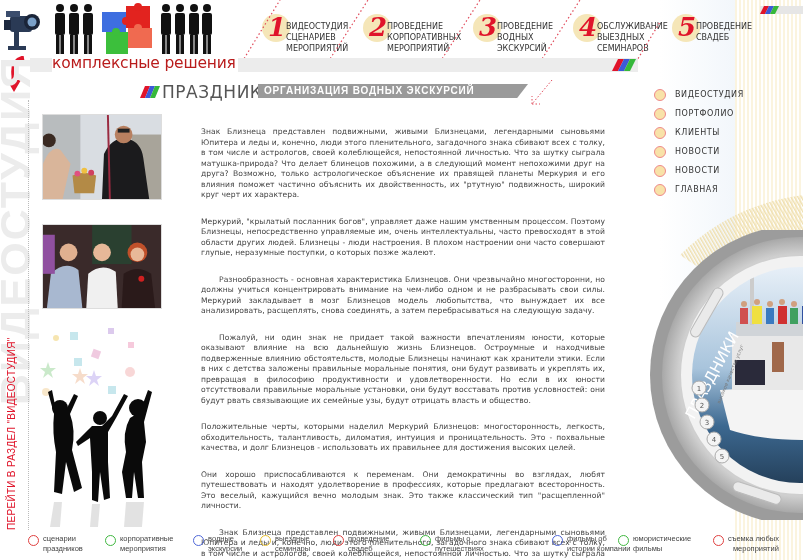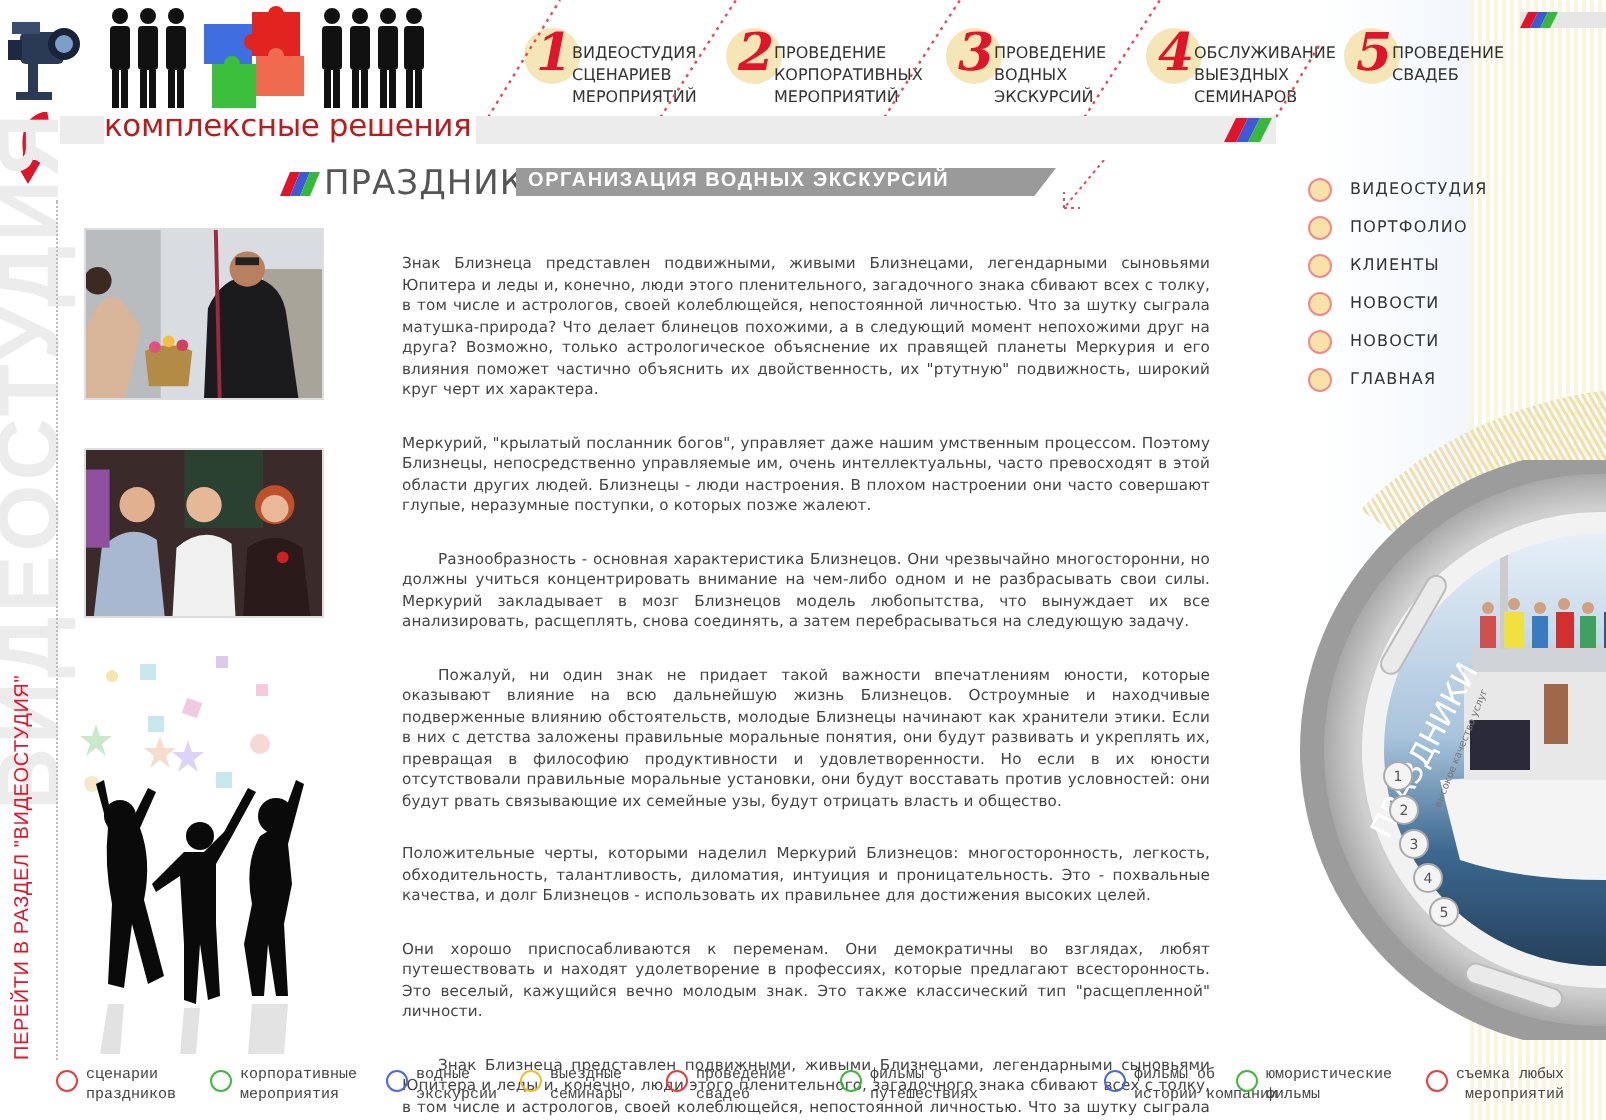--- a/index.html
+++ b/index.html
@@ -59,21 +59,21 @@
   .menu-item .bullet { width: 12px; height: 12px; border-radius: 50%; background: #f8e2a8; border: 1.5px solid #ee8a8a; margin-right: 9px; flex: none; }
   .menu-item .txt { font-size: 8px; color: #333; letter-spacing: 0.6px; font-family: "DejaVu Sans", sans-serif; }
 
   
   .porthole { position: absolute; left: 640px; top: 230px; width: 300px; height: 290px; }
 
   
   .bottom-nav { position: absolute; left: 0; top: 530px; width: 803px; height: 30px; }
   .bnav { position: absolute; top: 4px; display: flex; align-items: flex-start; cursor: pointer; }
   .bnav .ring { width: 11px; height: 11px; border-radius: 50%; border: 1.5px solid #ccc; margin-right: 4px; margin-top: 1px; flex: none; }
-  .bnav .txt { font-size: 7.5px; line-height: 9.5px; color: #444; white-space: pre; font-family: Liberation Mono, monospace; }
+  .bnav .txt { font-size: 7.5px; line-height: 9.5px; color: #444; white-space: pre; font-family: Liberation Sans, sans-serif; }
 </style>
 </head>
 <body>
 
 <div class="right-glow"></div>
 <div class="right-panel"></div>
 <div class="right-panel-top">
   <svg width="20" height="8" style="position:absolute;left:0;top:0">
     <polygon points="4,0 9,0 5,8 0,8" fill="#e0142a"></polygon>
     <polygon points="9,0 14,0 10,8 5,8" fill="#3c5ad8"></polygon>

